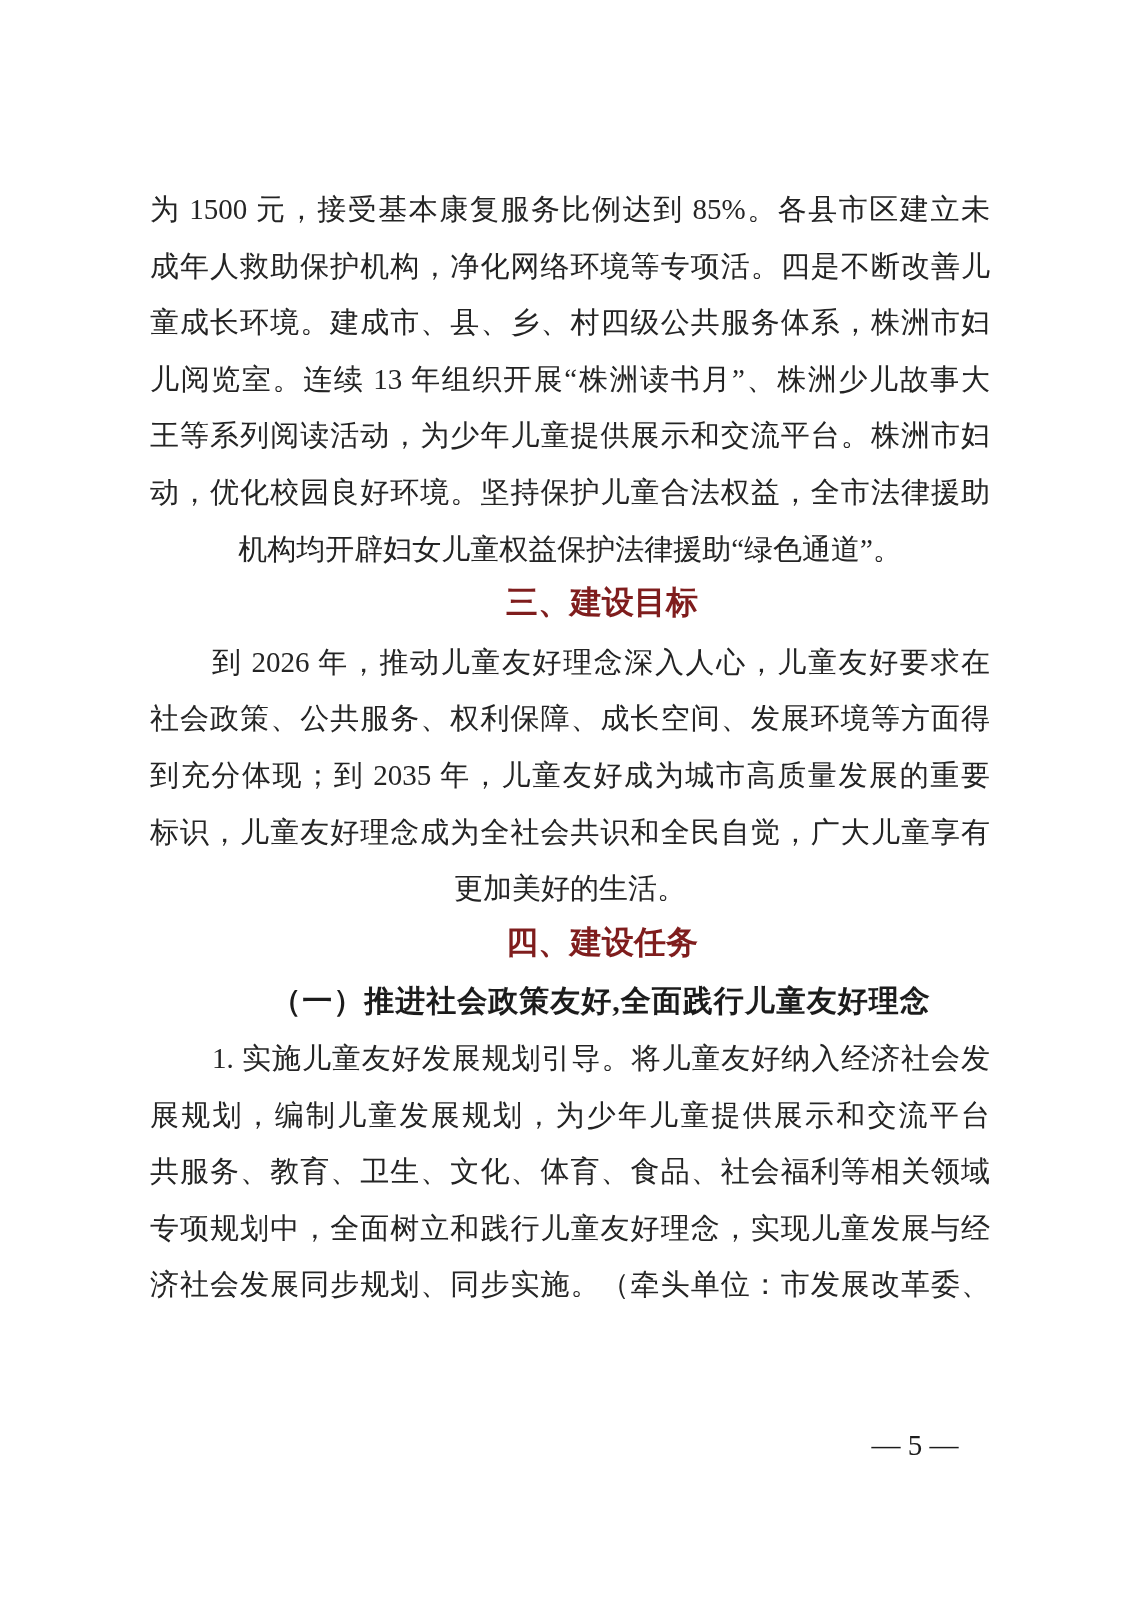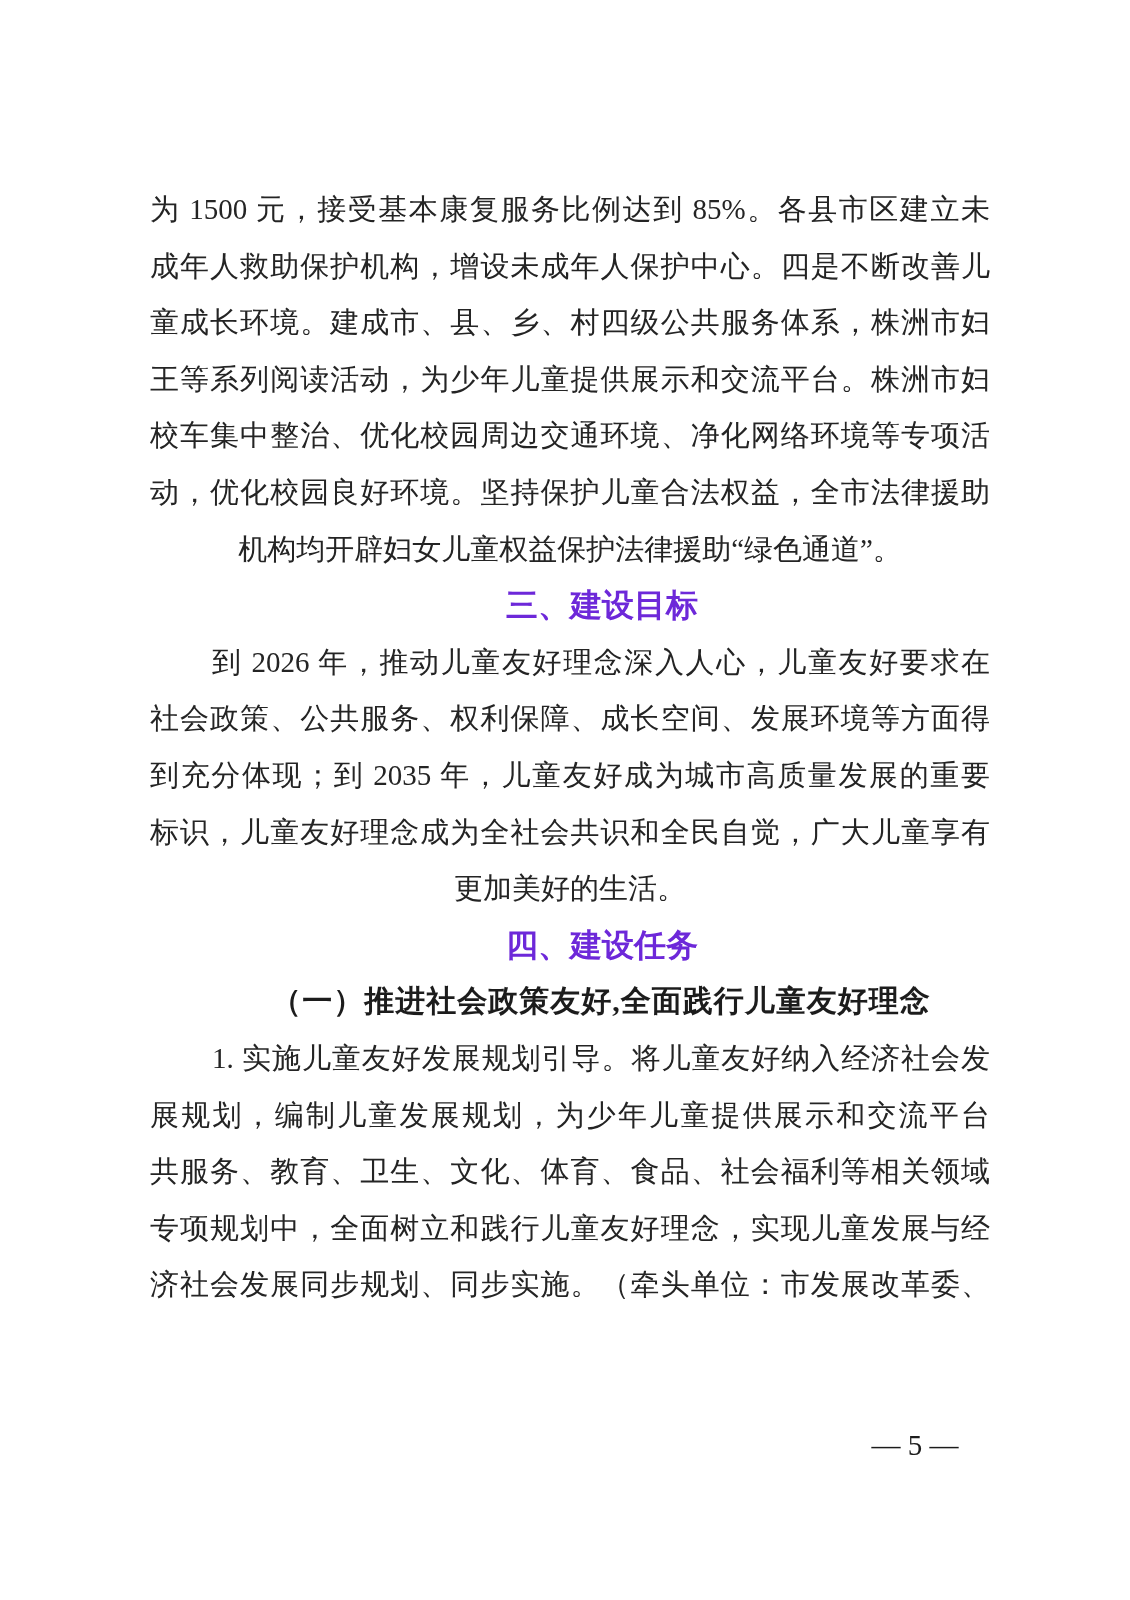--- a/index.html
+++ b/index.html
@@ -32,24 +32,24 @@
   }
   .line.just {
     white-space: normal;
     text-align: justify;
     text-align-last: justify;
   }
   .line.ind {
     padding-left: 62px;
   }
   .line.h1 {
-    font-family: Liberation Serif, serif;
+    font-family: Liberation Mono, monospace;
     font-weight: 700;
     font-size: 32px;
-    color: #6d28d9;
+    color: #7f1d1d;
     padding-left: 64px;
   }
   .line.h2 {
     font-weight: 700;
     font-size: 30px;
     color: #1c1c1c;
     letter-spacing: 1px;
   }
   .page-number {
     position: absolute;
@@ -62,24 +62,24 @@
     color: #1c1c1c;
     white-space: nowrap;
   }
 </style>
 </head>
 <body>
 
 <div class="page">
   <div class="content">
     <div class="line just">为 1500 元，接受基本康复服务比例达到 85%。各县市区建立未</div>
-    <div class="line just">成年人救助保护机构，增设未成年人保护中心。四是不断改善儿</div>
+    <div class="line just">成年人救助保护机构，净化网络环境等专项活。四是不断改善儿</div>
     <div class="line just">童成长环境。建成市、县、乡、村四级公共服务体系，株洲市妇</div>
+    <div class="line just">儿阅览室。连续 13 年组织开展“株洲读书月”、株洲少儿故事大</div>
     <div class="line just">王等系列阅读活动，为少年儿童提供展示和交流平台。株洲市妇</div>
-    <div class="line just">校车集中整治、优化校园周边交通环境、净化网络环境等专项活</div>
     <div class="line just">动，优化校园良好环境。坚持保护儿童合法权益，全市法律援助</div>
     <div class="line">机构均开辟妇女儿童权益保护法律援助“绿色通道”。</div>
     <div class="line h1">三、建设目标</div>
     <div class="line just ind">到 2026 年，推动儿童友好理念深入人心，儿童友好要求在</div>
     <div class="line just">社会政策、公共服务、权利保障、成长空间、发展环境等方面得</div>
     <div class="line just">到充分体现；到 2035 年，儿童友好成为城市高质量发展的重要</div>
     <div class="line just">标识，儿童友好理念成为全社会共识和全民自觉，广大儿童享有</div>
     <div class="line">更加美好的生活。</div>
     <div class="line h1">四、建设任务</div>
     <div class="line h2 ind">（一）推进社会政策友好,全面践行儿童友好理念</div>

